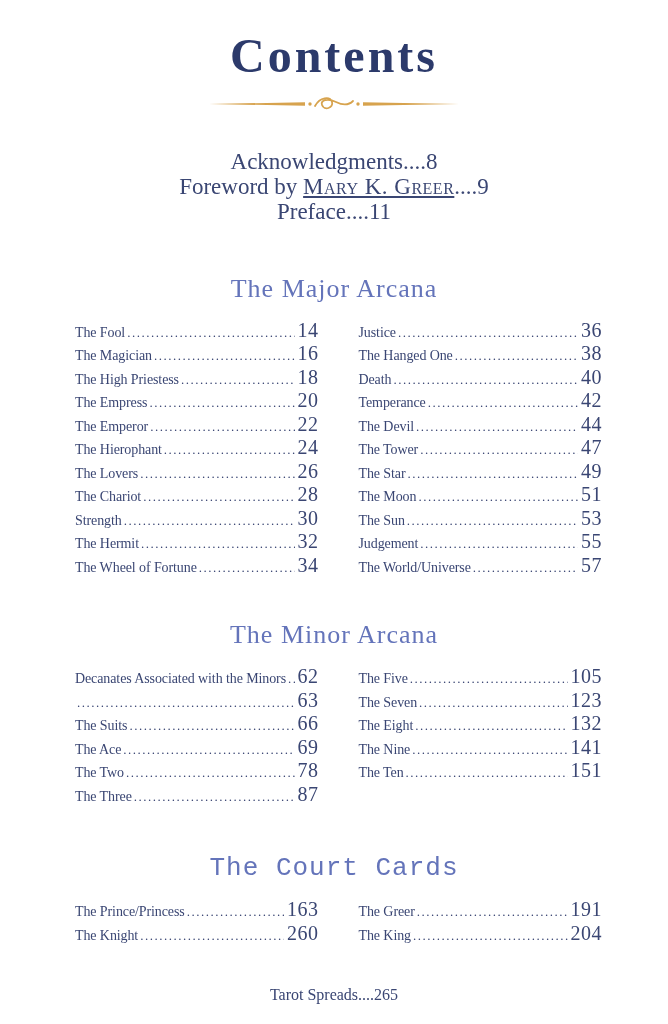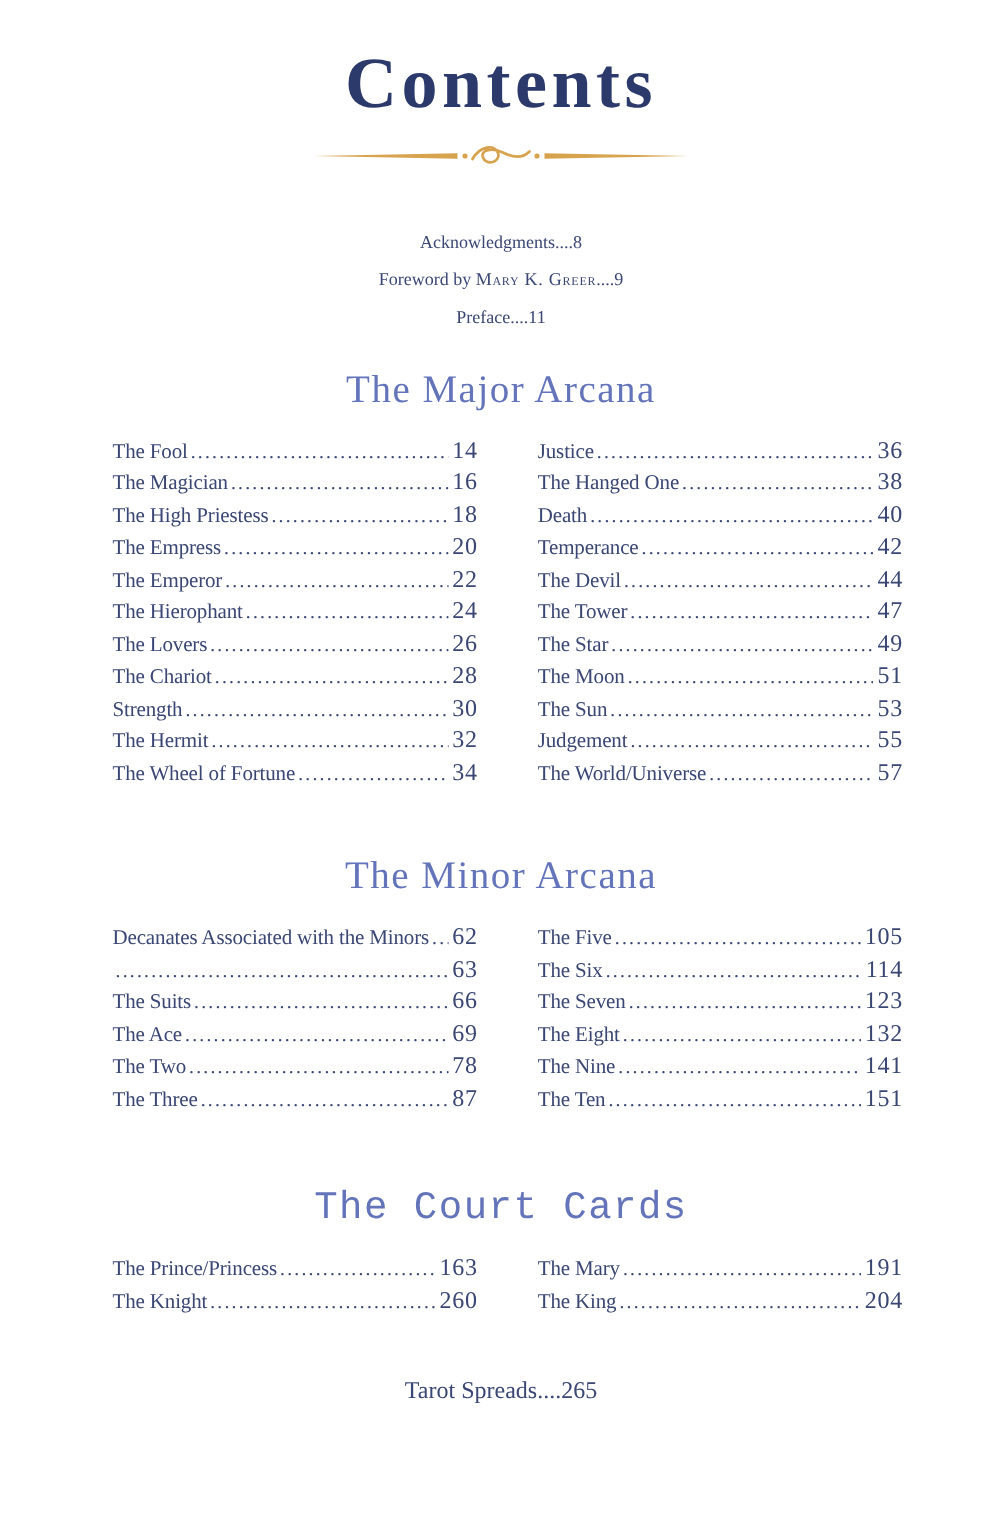--- a/index.html
+++ b/index.html
@@ -19,29 +19,29 @@
   .page{width:668px;min-height:1024px;padding-bottom:30px;}
 
   .page-title{
     margin-top:30px;text-align:center;
     font-size:48px;font-weight:700;line-height:1.1;
     letter-spacing:3px;color:var(--title-navy);
   }
   .divider{margin-top:10px;text-align:center;line-height:0;}
   .divider svg{display:inline-block;}
 
-  .front-matter{margin-top:34px;text-align:center;font-size:12px;line-height:25px;}
-  .sc{font-variant:small-caps;letter-spacing:.5px;}
+  .front-matter{margin-top:34px;text-align:center;font-size:23px;line-height:25px;}
+  .sc{font-variant:small-caps;letter-spacing:.5px;text-decoration:underline;}
 
   .section-heading{
     text-align:center;font-weight:400;
     font-size:26px;line-height:30px;letter-spacing:1px;
     color:var(--heading-blue);
   }
-  .heading-major{margin-top:21px;}
+  .heading-major{margin-top:50px;}
   .heading-minor{margin-top:42px;}
   .heading-court{margin-top:46px;font-family:Liberation Mono, monospace;}
 
   .toc-columns{
     display:flex;gap:40px;align-items:flex-start;
     padding-left:75px;padding-right:66px;margin-top:16px;
   }
   .toc-column{flex:1;min-width:0;}
 
   .toc-row{
@@ -51,21 +51,21 @@
   }
   .toc-label{flex:0 0 auto;}
   .toc-dots{
     flex:1 1 auto;overflow:hidden;white-space:nowrap;
     margin:0 3px 0 2px;min-width:6px;
   }
   .toc-dots::after{
     content:"................................................................................................";
     font-size:13px;letter-spacing:1.5px;color:var(--body-navy);
   }
-  .toc-page{flex:0 0 auto;font-size:16px;letter-spacing:.5px;}
+  .toc-page{flex:0 0 auto;font-size:20px;letter-spacing:.5px;}
 
   .back-matter{margin-top:36px;text-align:center;font-size:16px;line-height:25px;}
 </style>
 </head>
 <body>
 
 <div class="page">
 
   <h1 class="page-title">Contents</h1>
 
@@ -239,25 +239,20 @@
     <span class="toc-page">87</span>
   </div>
         </div>
       <div class="toc-column">
           <div class="toc-row">
     <span class="toc-label">The Five</span>
     <span class="toc-dots"></span>
     <span class="toc-page">105</span>
   </div>
           <div class="toc-row">
-    <span class="toc-label">The Six</span>
-    <span class="toc-dots"></span>
-    <span class="toc-page">114</span>
-  </div>
-          <div class="toc-row">
     <span class="toc-label">The Seven</span>
     <span class="toc-dots"></span>
     <span class="toc-page">123</span>
   </div>
           <div class="toc-row">
     <span class="toc-label">The Eight</span>
     <span class="toc-dots"></span>
     <span class="toc-page">132</span>
   </div>
           <div class="toc-row">
@@ -284,21 +279,21 @@
     <span class="toc-page">163</span>
   </div>
           <div class="toc-row">
     <span class="toc-label">The Knight</span>
     <span class="toc-dots"></span>
     <span class="toc-page">260</span>
   </div>
         </div>
       <div class="toc-column">
           <div class="toc-row">
-    <span class="toc-label">The Mary</span>
+    <span class="toc-label">The Greer</span>
     <span class="toc-dots"></span>
     <span class="toc-page">191</span>
   </div>
           <div class="toc-row">
     <span class="toc-label">The King</span>
     <span class="toc-dots"></span>
     <span class="toc-page">204</span>
   </div>
         </div>
     </div>

